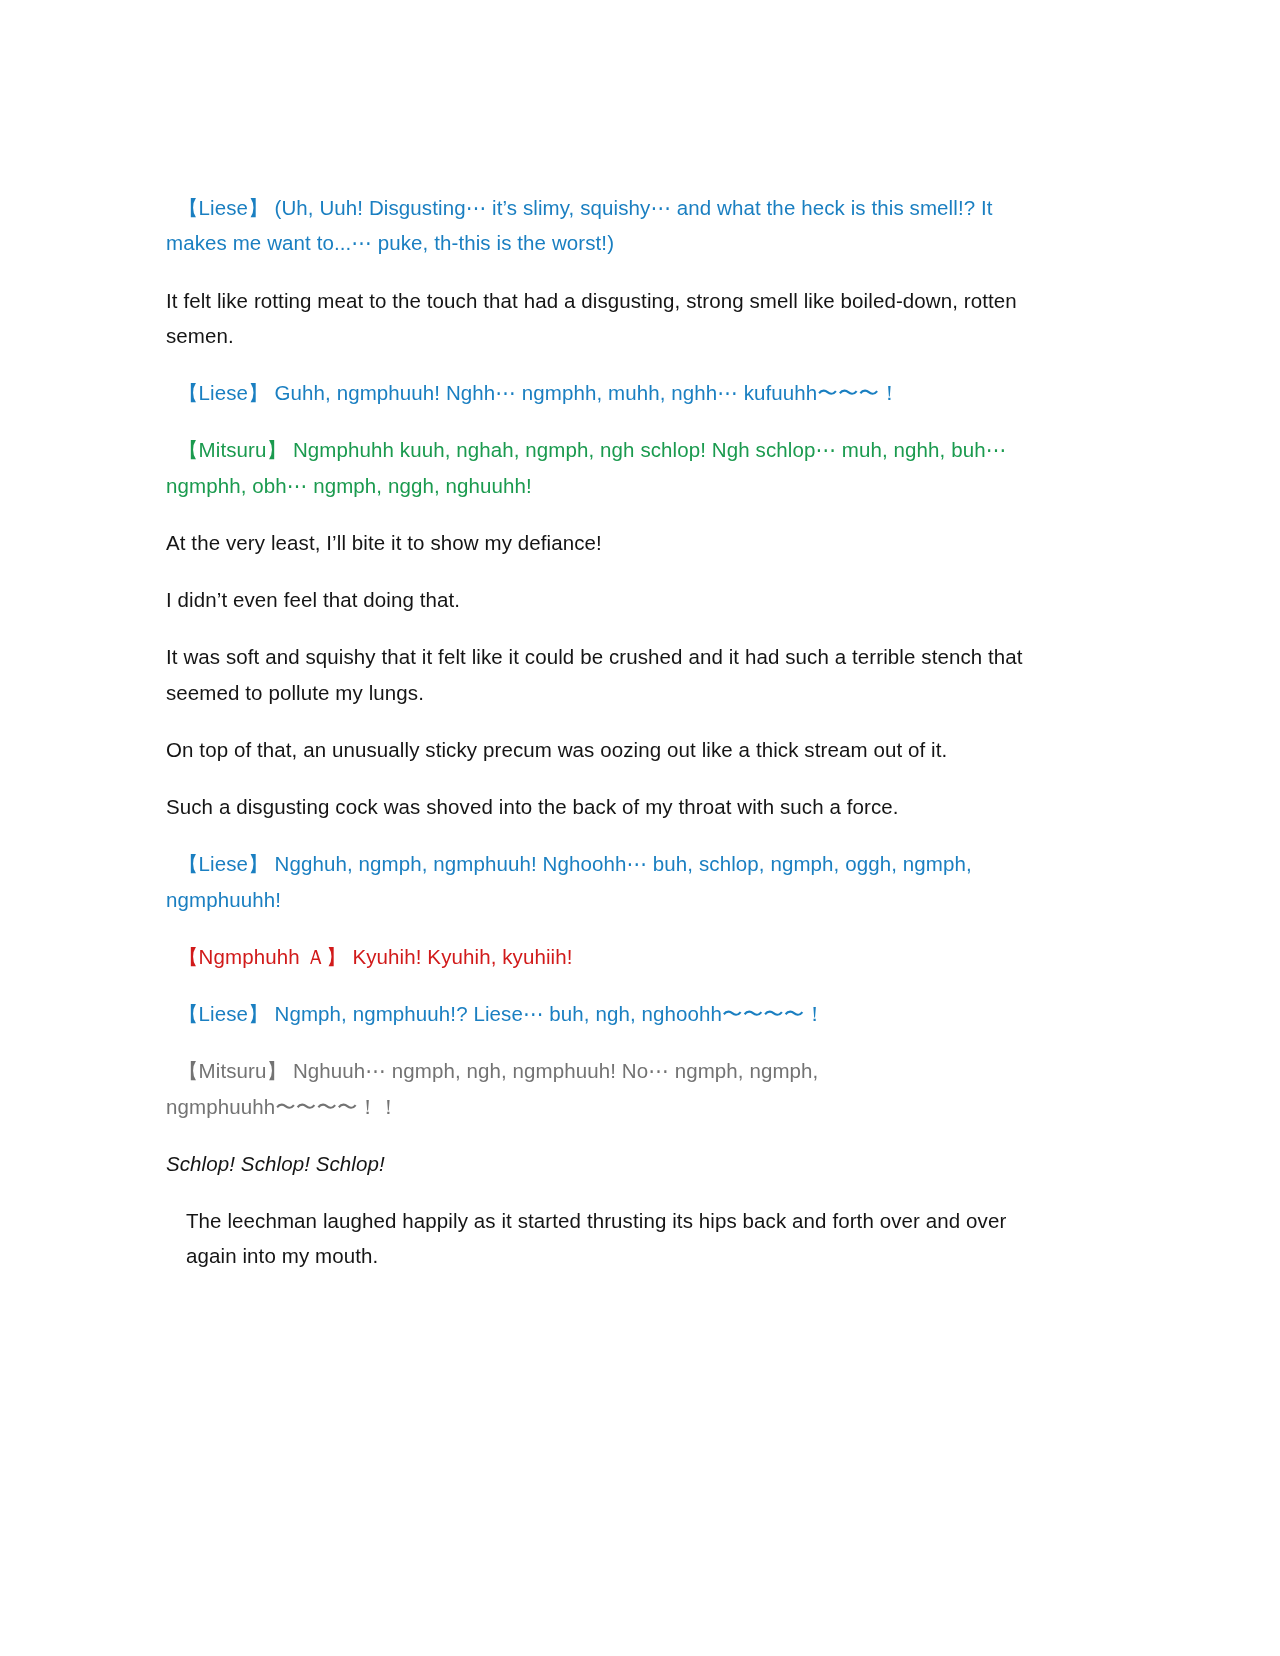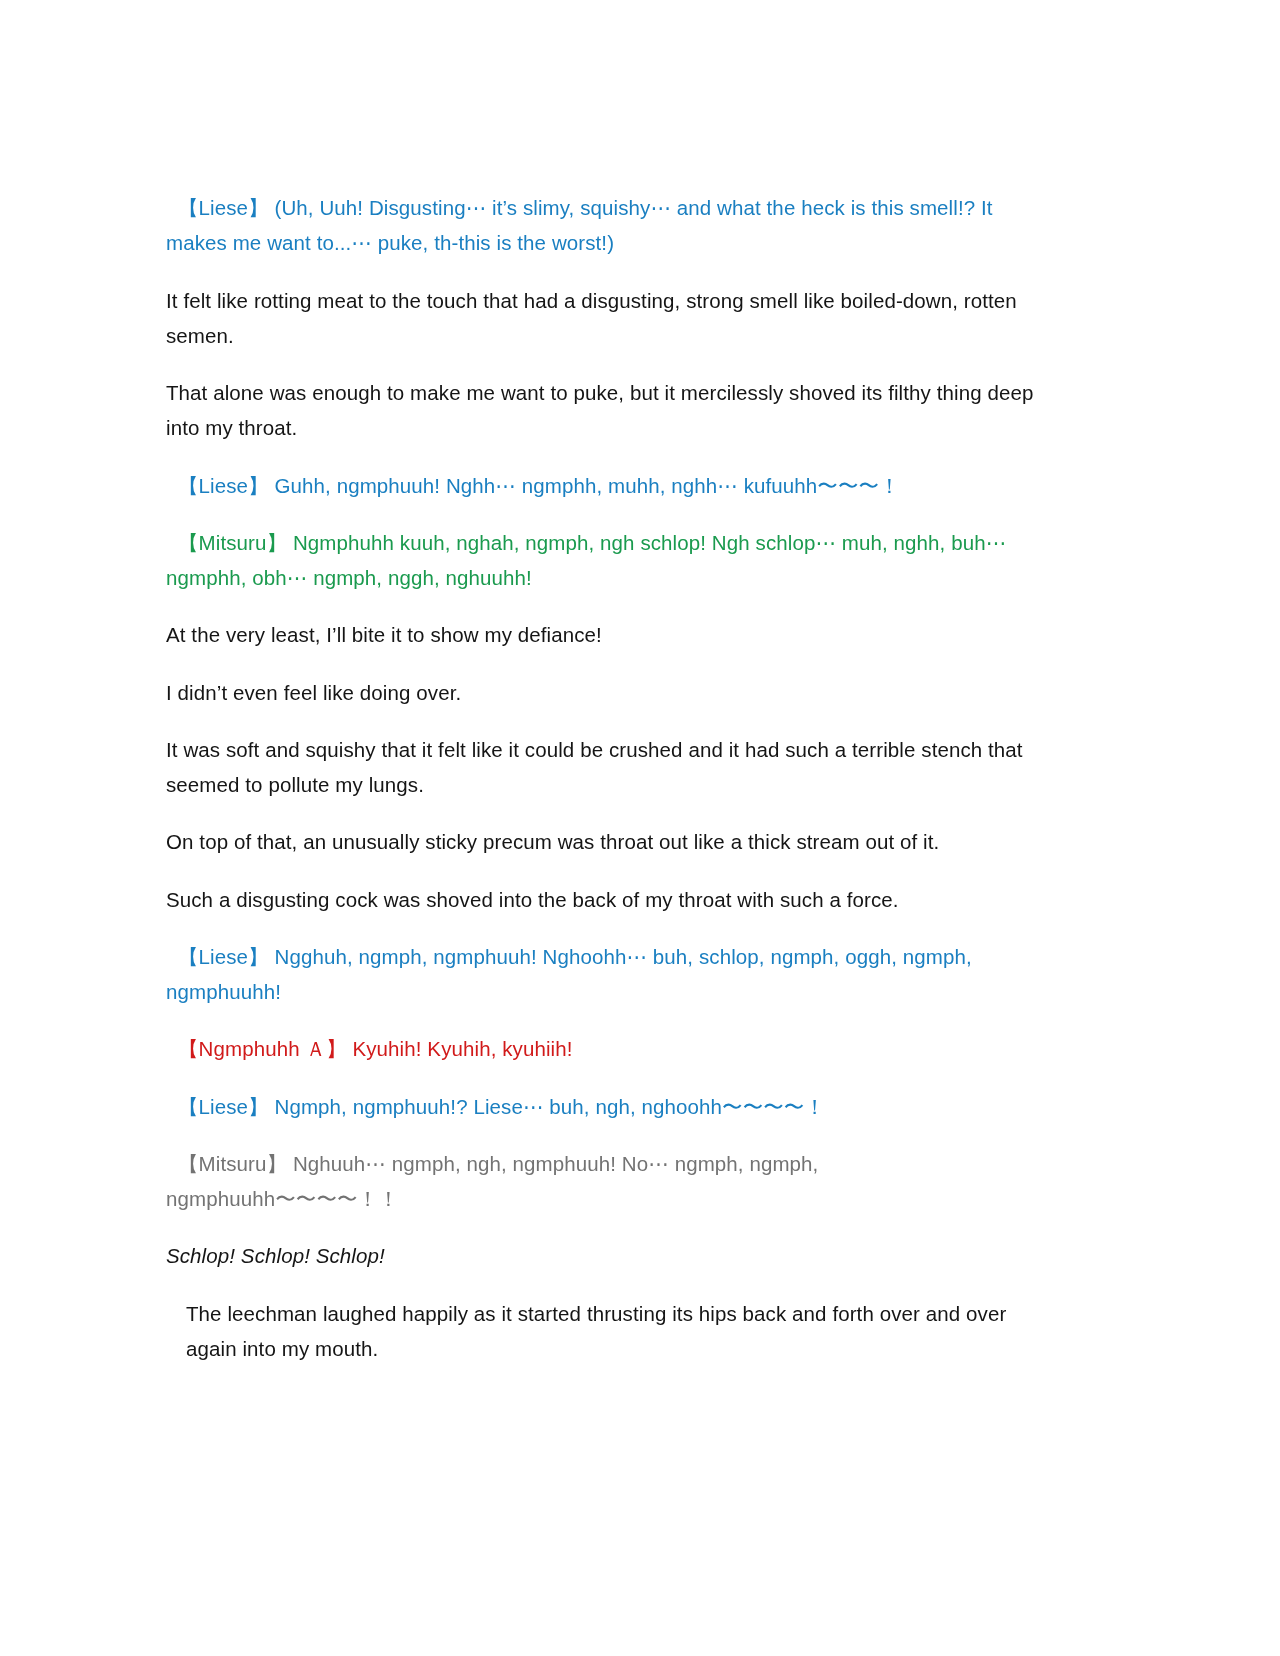--- a/index.html
+++ b/index.html
@@ -45,27 +45,26 @@
     white-space: nowrap;
   }
 </style>
 </head>
 <body>
 
 <div class="page">
   <div class="content" id="body-container">
       <p class="dialogue" style="color: rgb(26, 127, 193);"><span class="speaker">【Liese】</span><span> (Uh, Uuh! Disgusting⋯ it’s slimy, squishy⋯ and what the heck is this smell!? It makes me want to...⋯ puke, th-this is the worst!)</span></p>
       <p class="narration" style="color: rgb(21, 21, 21);"><span>It felt like rotting meat to the touch that had a disgusting, strong smell like boiled-down, rotten semen.</span></p>
-      <p class="narration" style="color: rgb(21, 21, 21);"><span>That alone was enough to make me want to puke, but it mercilessly shoved its filthy thing deep into my throat.</span></p>
       <p class="dialogue" style="color: rgb(26, 127, 193);"><span class="speaker">【Liese】</span><span> Guhh, ngmphuuh! Nghh⋯ ngmphh, muhh, nghh⋯ kufuuhh〜〜〜！</span></p>
       <p class="dialogue" style="color: rgb(26, 154, 78);"><span class="speaker">【Mitsuru】</span><span> Ngmphuhh kuuh, nghah, ngmph, ngh schlop! Ngh schlop⋯ muh, nghh, buh⋯ ngmphh, obh⋯ ngmph, nggh, nghuuhh!</span></p>
       <p class="narration" style="color: rgb(21, 21, 21);"><span>At the very least, I’ll bite it to show my defiance!</span></p>
-      <p class="narration" style="color: rgb(21, 21, 21);"><span>I didn’t even feel like doing over.</span></p>
+      <p class="narration" style="color: rgb(21, 21, 21);"><span>I didn’t even feel that doing that.</span></p>
       <p class="narration" style="color: rgb(21, 21, 21);"><span>It was soft and squishy that it felt like it could be crushed and it had such a terrible stench that seemed to pollute my lungs.</span></p>
-      <p class="narration" style="color: rgb(21, 21, 21);"><span>On top of that, an unusually sticky precum was throat out like a thick stream out of it.</span></p>
+      <p class="narration" style="color: rgb(21, 21, 21);"><span>On top of that, an unusually sticky precum was oozing out like a thick stream out of it.</span></p>
       <p class="narration" style="color: rgb(21, 21, 21);"><span>Such a disgusting cock was shoved into the back of my throat with such a force.</span></p>
       <p class="dialogue" style="color: rgb(26, 127, 193);"><span class="speaker">【Liese】</span><span> Ngghuh, ngmph, ngmphuuh! Nghoohh⋯ buh, schlop, ngmph, oggh, ngmph, ngmphuuhh!</span></p>
       <p class="dialogue" style="color: rgb(209, 26, 26);"><span class="speaker">【Ngmphuhh Ａ】</span><span> Kyuhih! Kyuhih, kyuhiih!</span></p>
       <p class="dialogue" style="color: rgb(26, 127, 193);"><span class="speaker">【Liese】</span><span> Ngmph, ngmphuuh!? Liese⋯ buh, ngh, nghoohh〜〜〜〜！</span></p>
       <p class="dialogue" style="color: #737373;"><span class="speaker">【Mitsuru】</span><span> Nghuuh⋯ ngmph, ngh, ngmphuuh! No⋯ ngmph, ngmph, ngmphuuhh〜〜〜〜！！</span></p>
       <p class="narration italic" style="color: rgb(21, 21, 21);"><span>Schlop! Schlop! Schlop!</span></p>
       <p class="narration" style="color: rgb(21, 21, 21); margin-left: 20px;"><span>The leechman laughed happily as it started thrusting its hips back and forth over and over again into my mouth.</span></p>
     </div>
 </div>
 

